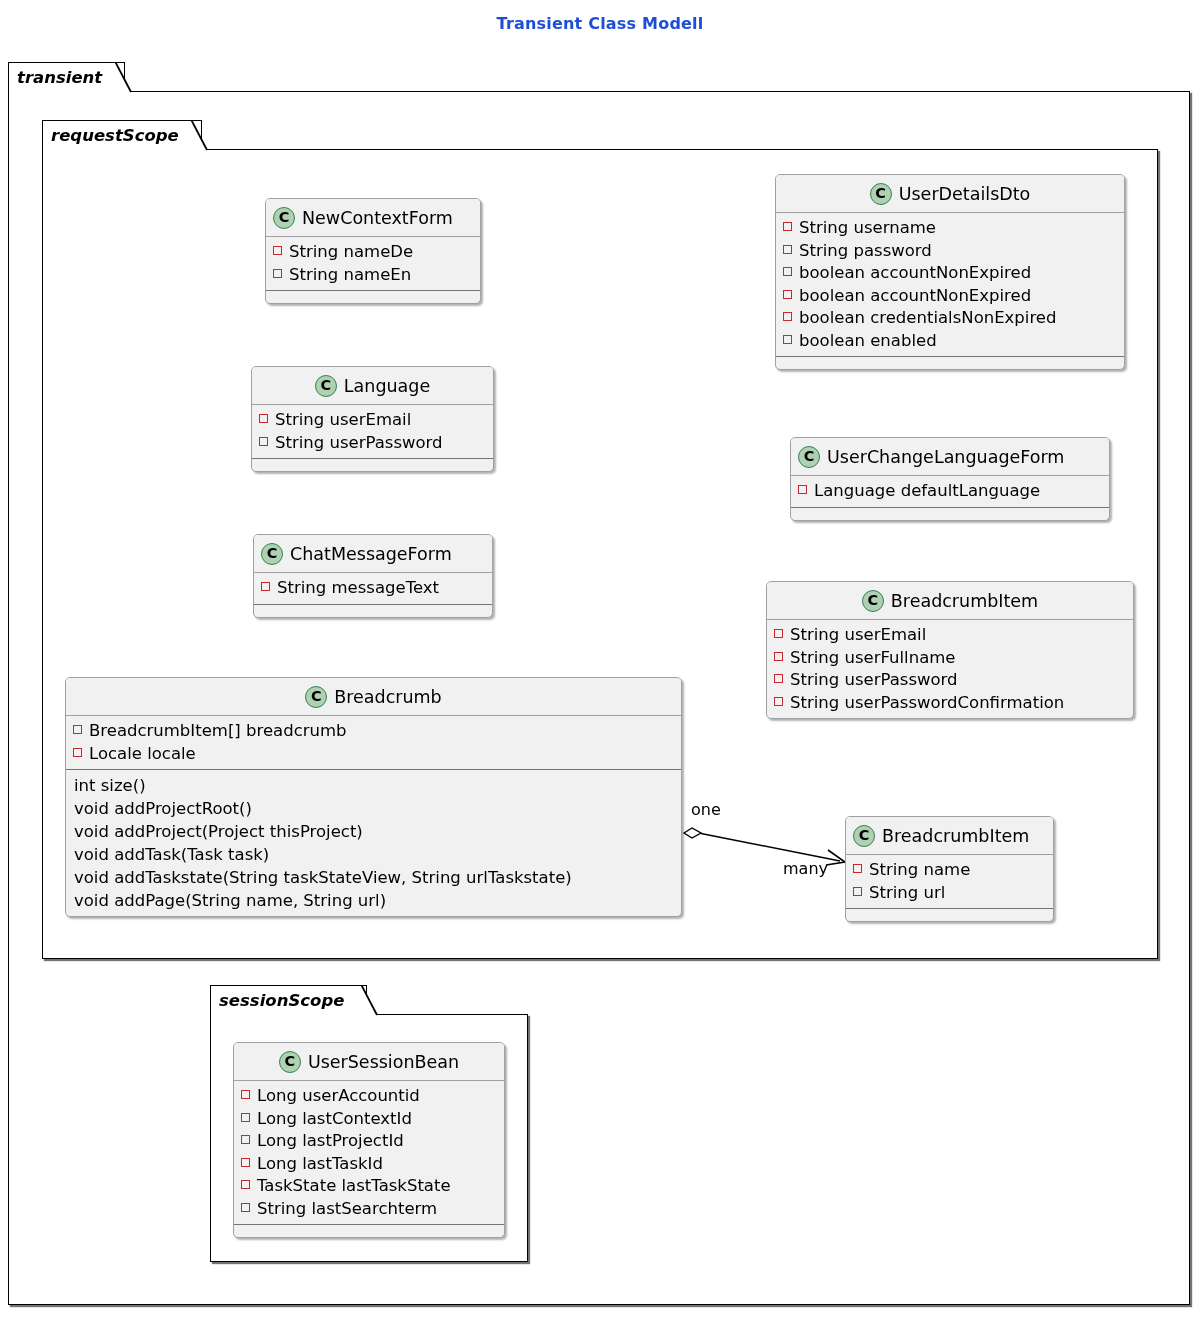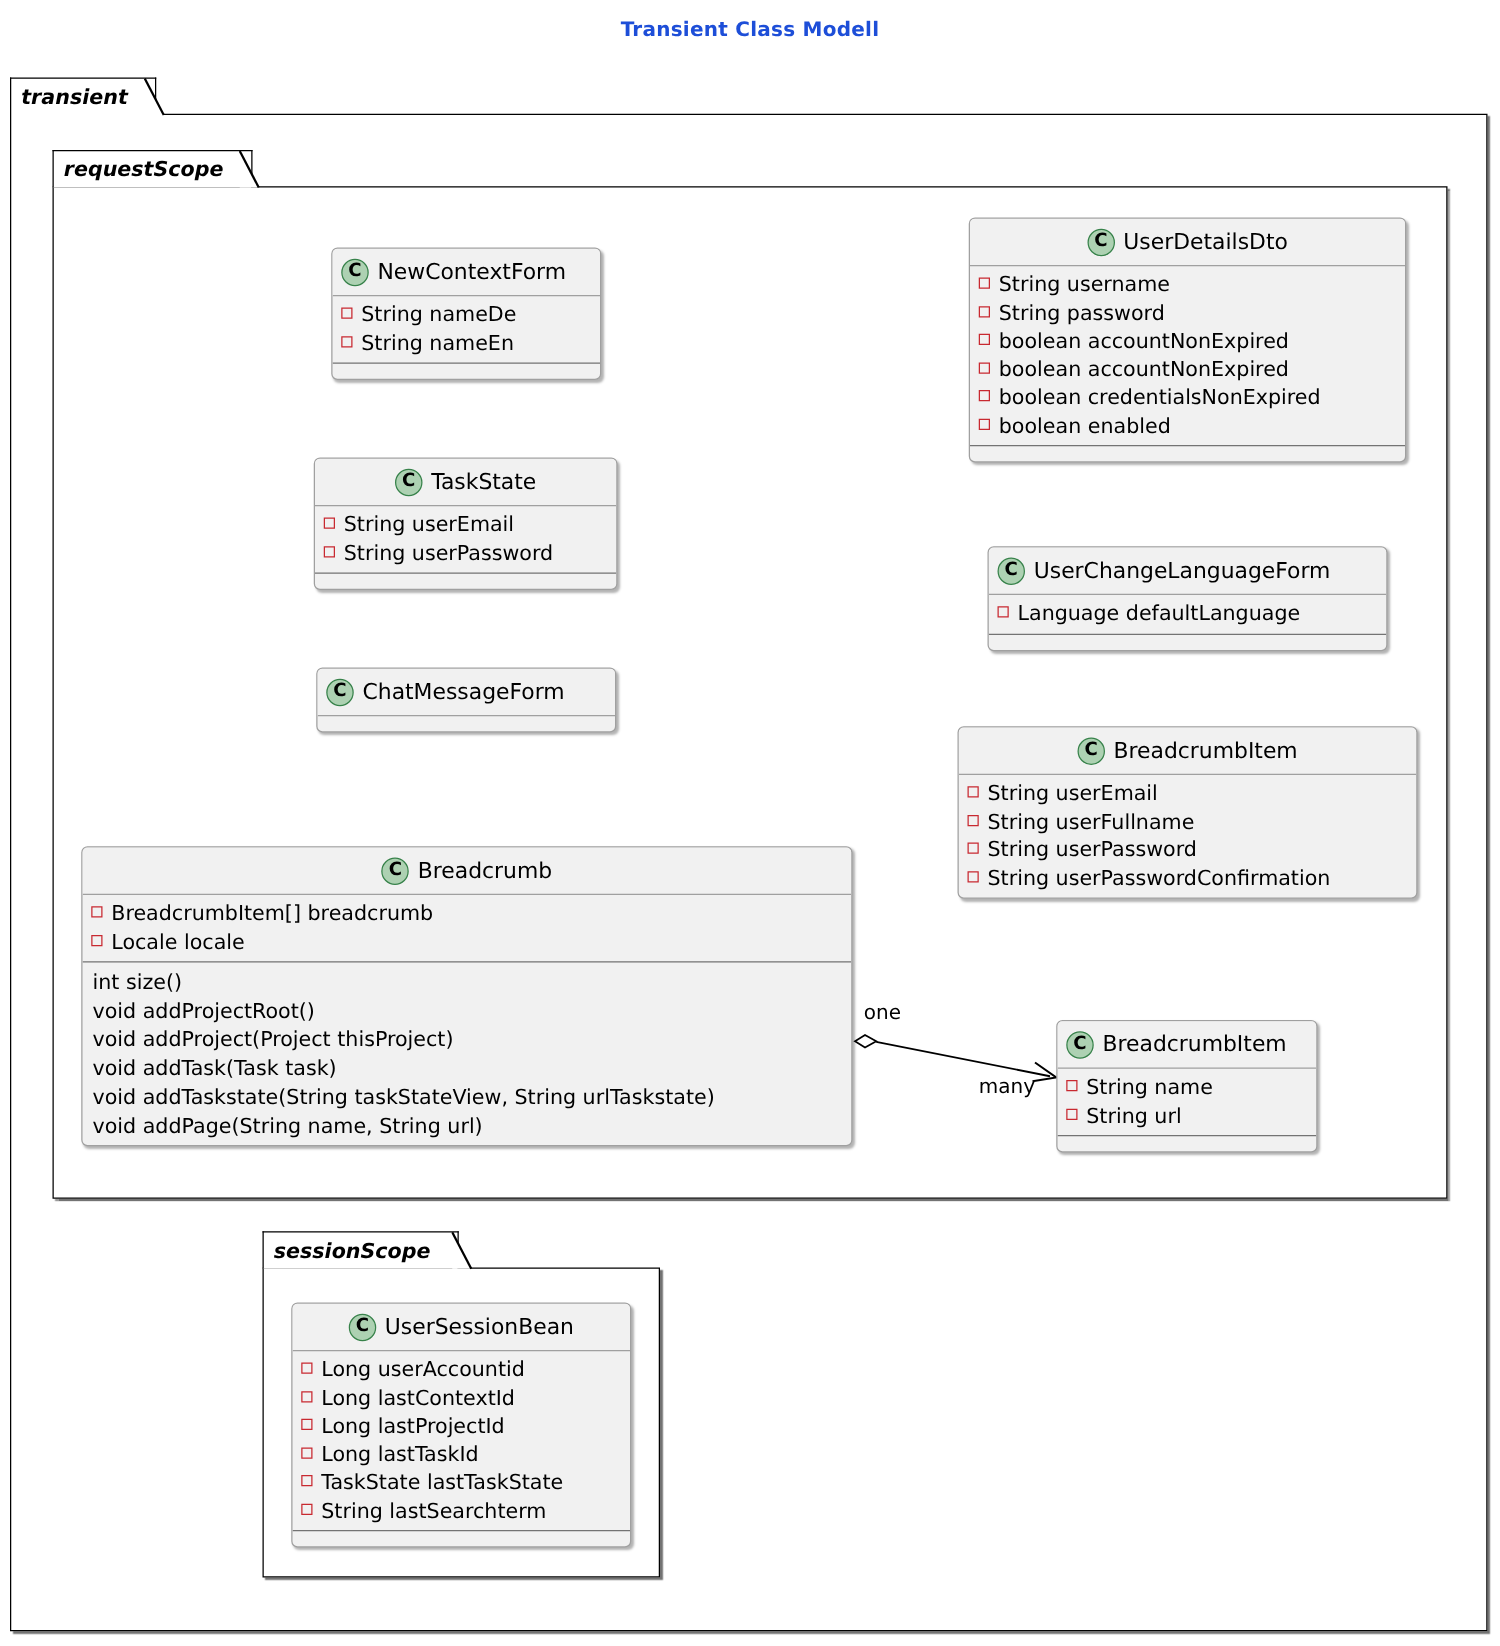--- a/index.html
+++ b/index.html
@@ -204,39 +204,45 @@
         <span class="vis-private"></span>
         <span>String nameEn</span>
       </div>
     </div>
     <div class="cls-section empty"></div>
   </div>
 
   <div class="cls" style="left:251px; top:366px; width:243px;">
     <div class="cls-header">
       <span class="c-icon">C</span>
-      <span class="cls-name">TaskState</span>
+      <span class="cls-name">Language</span>
     </div>
     <div class="cls-section">
       <div class="member">
         <span class="vis-private"></span>
         <span>String userEmail</span>
       </div>
       <div class="member">
         <span class="vis-private"></span>
         <span>String userPassword</span>
       </div>
     </div>
     <div class="cls-section empty"></div>
   </div>
 
   <div class="cls" style="left:253px; top:534px; width:240px;">
     <div class="cls-header tight">
       <span class="c-icon">C</span>
       <span class="cls-name">ChatMessageForm</span>
+    </div>
+    <div class="cls-section">
+      <div class="member">
+        <span class="vis-private"></span>
+        <span>String messageText</span>
+      </div>
     </div>
     <div class="cls-section empty"></div>
   </div>
 
   <div class="cls" style="left:775px; top:174px; width:350px;">
     <div class="cls-header">
       <span class="c-icon">C</span>
       <span class="cls-name">UserDetailsDto</span>
     </div>
     <div class="cls-section">

